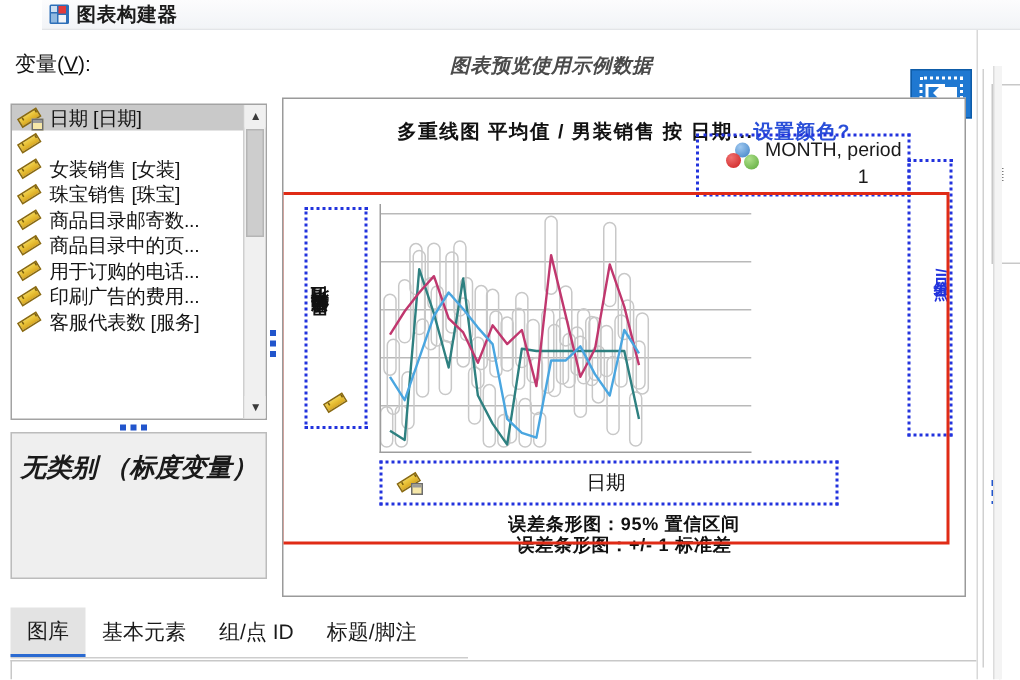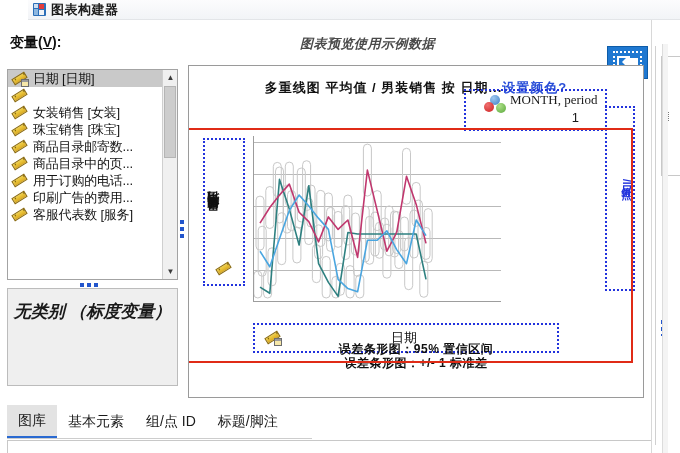--- a/index.html
+++ b/index.html
@@ -31,21 +31,21 @@
   #title-text{font-size:13px;font-weight:bold;letter-spacing:.5px;color:#1b1b1b;}
 
   
   #dialog{
     position:absolute;left:0;top:20px;width:680px;height:433px;
     background:#ffffff;
   }
 
   
   #var-label{
-    position:absolute;left:10px;top:14px;font-size:14px;font-weight:bold;color:#111;
+    position:absolute;left:10px;top:14px;font-size:14px;font-weight:normal;color:#111;
   }
   #var-label u{text-decoration:underline;}
 
   #var-list-wrap{
     position:absolute;left:7px;top:49px;width:171px;height:211px;
     background:#fff;border:1px solid #a3a3a3;box-sizing:border-box;overflow:hidden;
   }
   #var-list{
     position:absolute;left:0;top:0;width:154px;height:209px;overflow:hidden;
   }
@@ -164,27 +164,27 @@
   #dz-y{left:14px;top:72px;width:42px;height:148px;}
   #dz-y .vtxt{
     position:absolute;left:0;right:0;top:28px;text-align:center;
     writing-mode:vertical-rl;transform:rotate(180deg);
     font-size:12px;font-weight:bold;color:#111;letter-spacing:1px;
     height:96px;margin:0 auto;display:flex;flex-direction:row-reverse;
     justify-content:center;gap:2px;
   }
   #dz-y .ruler-ico{position:absolute;left:11px;bottom:8px;}
 
-  #dz-x{left:64px;top:241px;width:306px;height:30px;display:flex;align-items:center;margin-top:16px;}
+  #dz-x{left:64px;top:241px;width:306px;height:30px;display:flex;align-items:center;}
   #dz-x .ruler-ico{margin-left:10px;}
   #dz-x .xlabel{flex:1;text-align:center;font-size:13px;color:#111;margin-right:30px;}
 
   #dz-legend{left:275px;top:23px;width:143px;height:42px;}
   #dz-legend .lg-title{
-    position:absolute;left:44px;top:1px;font-size:13px;color:#1a1a1a;white-space:nowrap;font-family:Liberation Serif, serif;
+    position:absolute;left:44px;top:1px;font-size:13px;color:#1a1a1a;white-space:nowrap;
   }
   #dz-legend .lg-val{
     position:absolute;right:26px;top:19px;font-size:13px;color:#1a1a1a;
   }
   #dz-legend .dots{position:absolute;left:18px;top:4px;width:26px;height:20px;}
   #dz-legend .dots i{position:absolute;width:10px;height:10px;border-radius:50%;display:block;}
   #dz-legend .dots i.b{left:6px;top:0;background:radial-gradient(circle at 35% 30%,#9fc8f0,#3b7fc4);}
   #dz-legend .dots i.r{left:0px;top:7px;background:radial-gradient(circle at 35% 30%,#f07070,#cc1f1f);}
   #dz-legend .dots i.g{left:12px;top:8px;background:radial-gradient(circle at 35% 30%,#aee08a,#5aa83a);}
 

